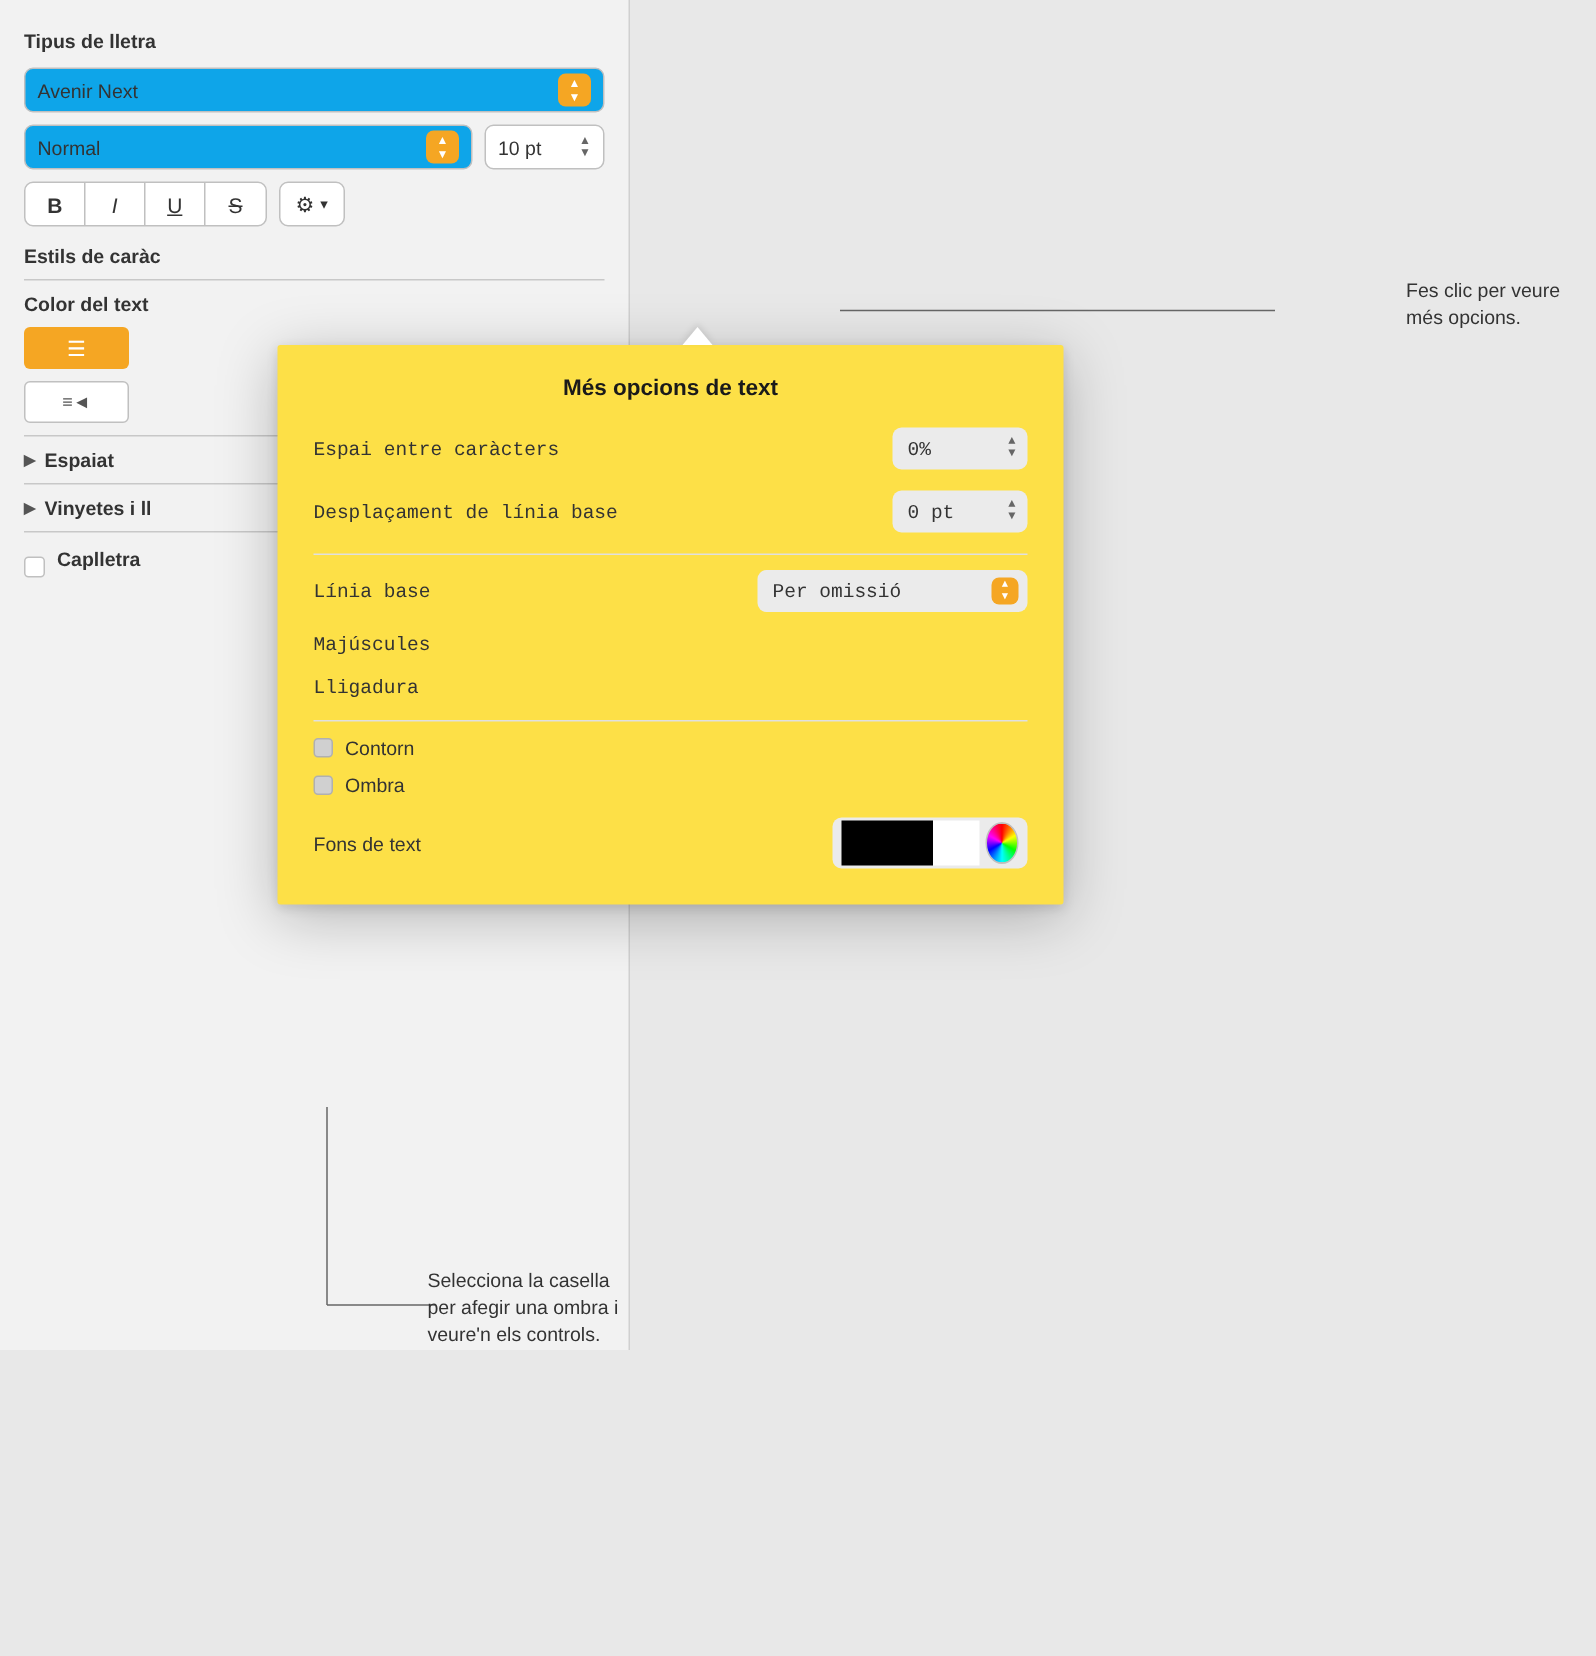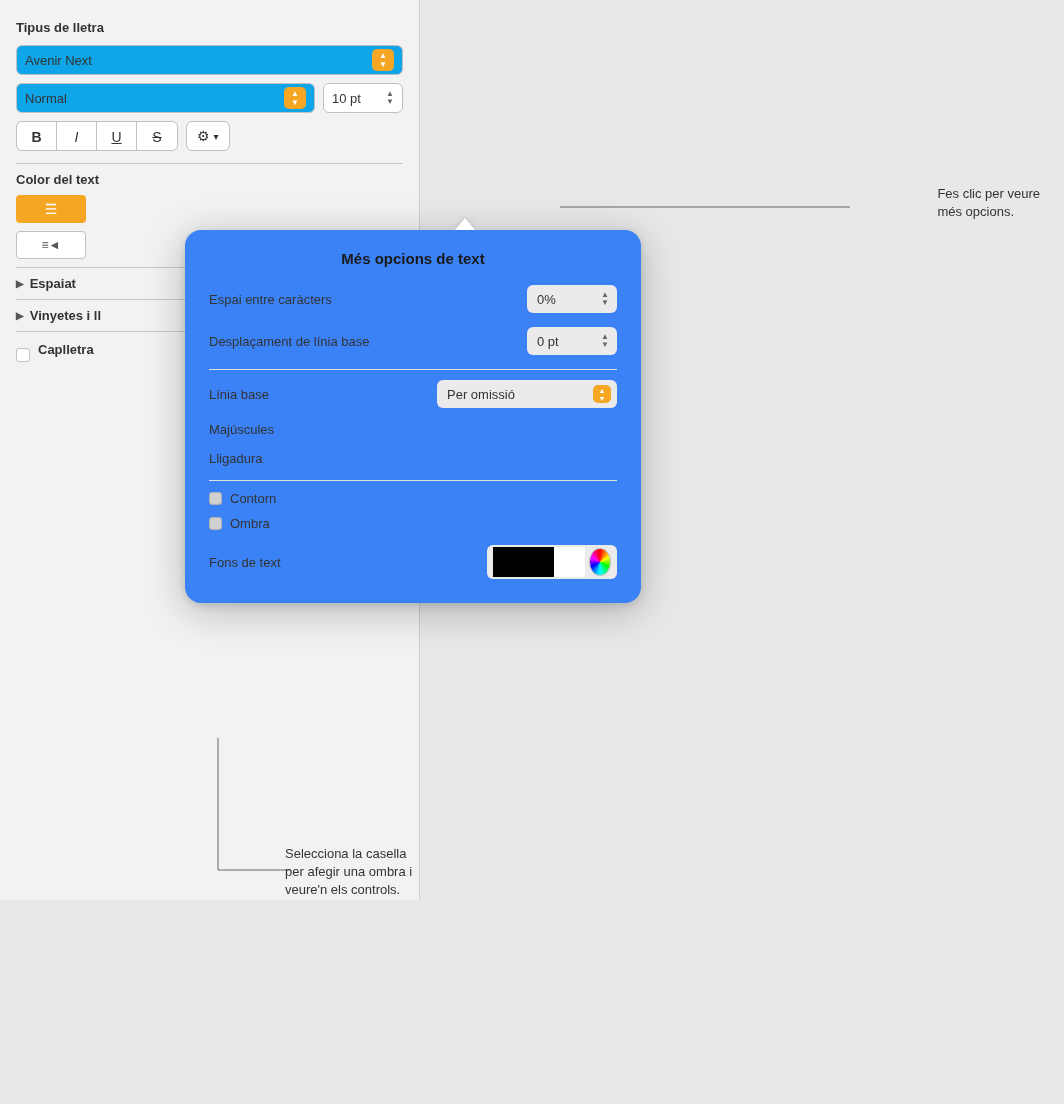--- a/index.html
+++ b/index.html
@@ -243,41 +243,42 @@
       border: 1px solid #c0c0c0;
       background: white;
       border-radius: 3px;
     }
 
     
     .popup-overlay {
       position: absolute;
       top: 230px;
       left: 185px;
-      width: 456px;
-      background: #3b82f6;
-      border-radius: 16px;
+      width: 524px;
+      background: #fde047;
+      border-radius: 2px;
       box-shadow: 0 8px 40px rgba(0,0,0,0.25), 0 2px 8px rgba(0,0,0,0.12);
       padding: 20px 24px 24px;
       z-index: 100;
     }
 
     .popup-title {
       font-size: 15px;
       font-weight: 700;
       color: #1a1a1a;
       text-align: center;
       margin-bottom: 18px;
     }
 
     .popup-row {
       display: flex;
       align-items: center;
       justify-content: space-between;
       margin-bottom: 14px;
+      font-family: Liberation Mono, monospace;
     }
 
     .popup-label {
       font-size: 13px;
       color: #333;
     }
 
     .popup-input-box {
       width: 90px;
       height: 28px;
@@ -441,20 +442,21 @@
       <div class="format-btn">
           <s>S</s>
         </div>
     </div>
     <div class="gear-btn">
       <span>⚙</span>
       <span style="font-size:10px;">▾</span>
     </div>
   </div>
 
+  <div class="char-styles-title">Estils de caràc</div>
   <div class="divider"></div>
 
   <div class="color-text-title">Color del text</div>
 
   <div class="color-swatch-row">
     <div class="orange-swatch">
       <span style="color:white;font-size:14px;">☰</span>
     </div>
   </div>
 

